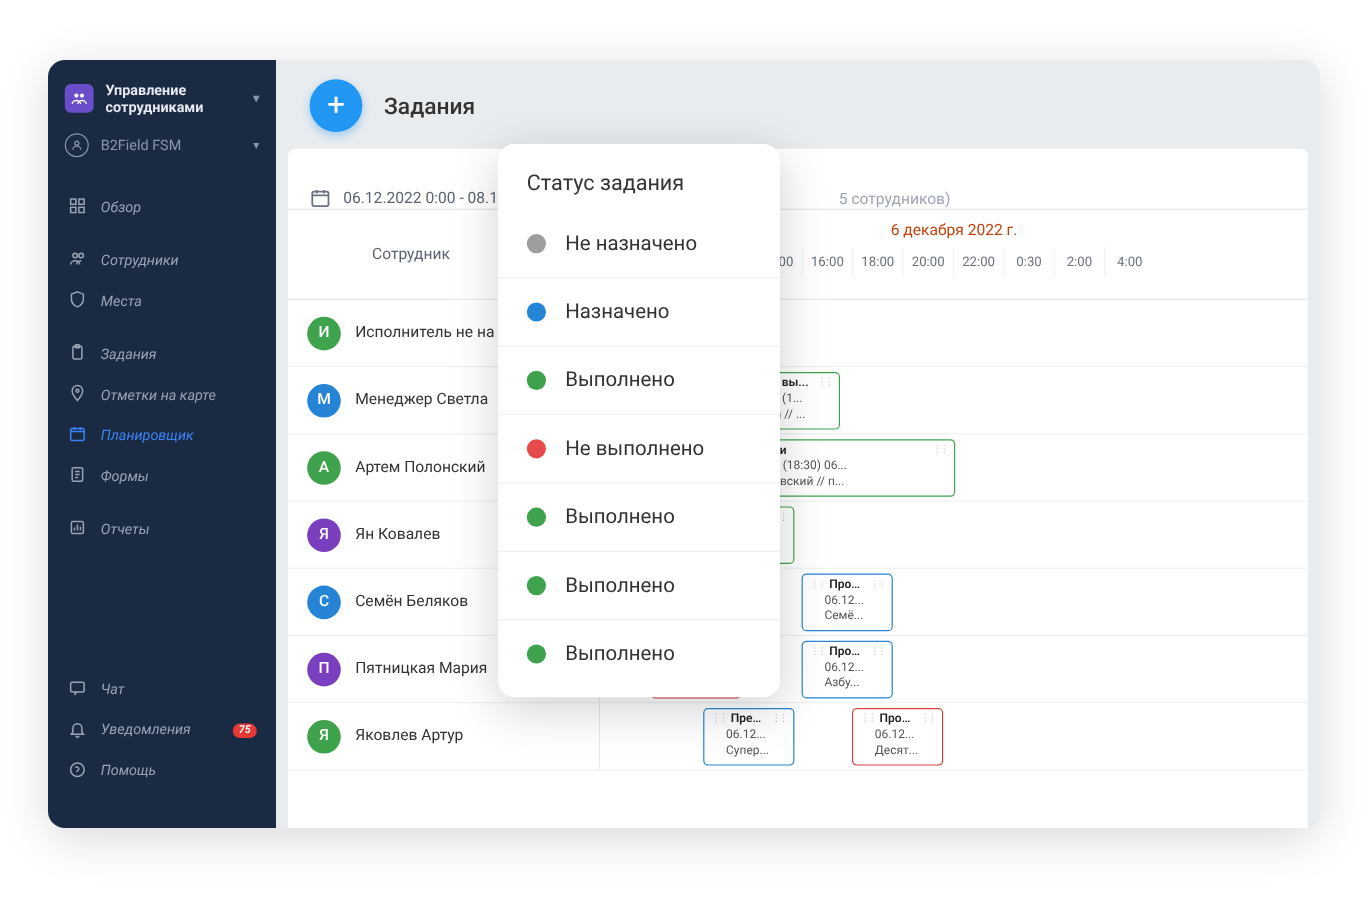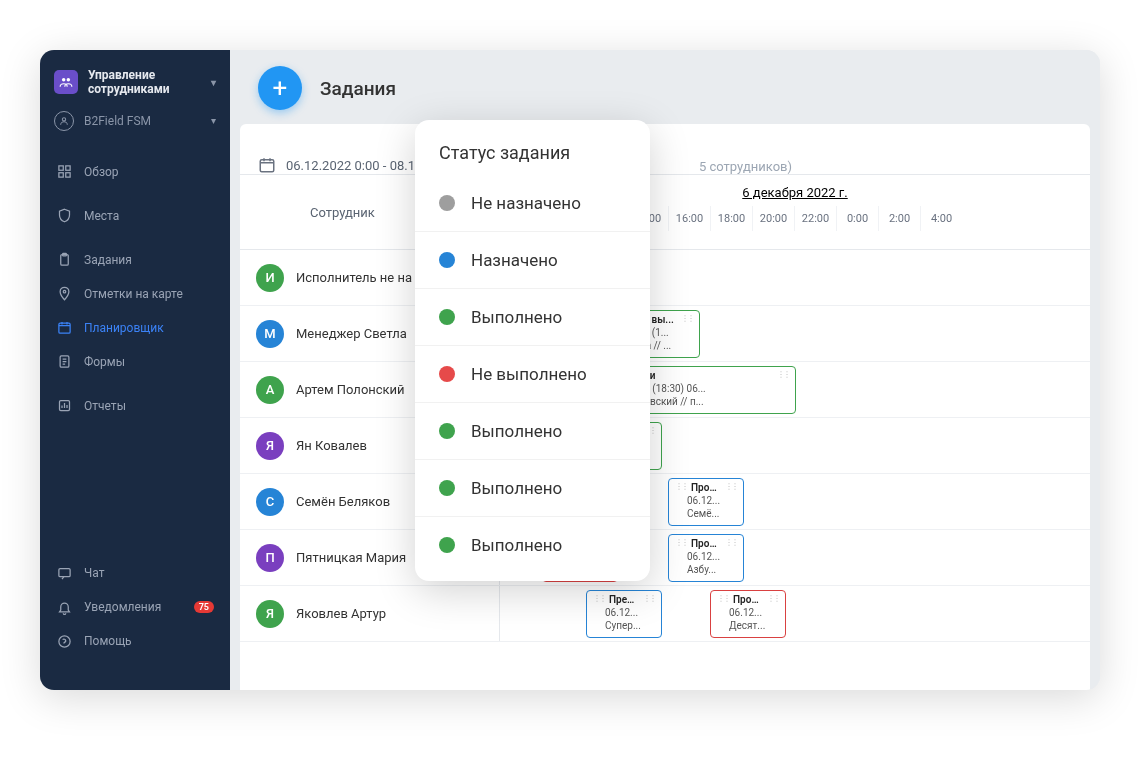--- a/index.html
+++ b/index.html
@@ -10,21 +10,21 @@
 
 .sidebar { width: 190px; background: #1a2a42; color: #8a95a8; display: flex; flex-direction: column; font-size: 12px; }
 .sb-top { padding: 14px 12px 8px; }
 .sb-org { display: flex; align-items: center; gap: 10px; cursor: pointer; padding: 4px 2px; font-weight: bold; }
 .sb-org-icon { width: 24px; height: 24px; background: #6a4ec9; border-radius: 5px; display: flex; align-items: center; justify-content: center; color: #fff; font-size: 13px; }
 .sb-org-text { color: #e6e9ef; font-size: 12px; line-height: 1.2; flex: 1; }
 .sb-chevron { color: #8a95a8; font-size: 10px; }
 .sb-account { display: flex; align-items: center; gap: 10px; padding: 10px 2px; cursor: pointer; }
 .sb-account-icon { width: 20px; height: 20px; border: 1.5px solid #8a95a8; border-radius: 50%; display: flex; align-items: center; justify-content: center; font-size: 10px; }
 .sb-nav { flex: 1; padding-top: 6px; }
-.sb-item { display: flex; align-items: center; gap: 12px; padding: 9px 16px; cursor: pointer; color: #9aa4b5; }
+.sb-item { display: flex; align-items: flex-end; gap: 12px; padding: 9px 16px; cursor: pointer; color: #9aa4b5; font-style: italic; }
 .sb-item.active { color: #3b82f6; }
 .sb-item .ic { width: 16px; height: 16px; display: flex; align-items: center; justify-content: center; flex-shrink: 0; }
 .sb-item-label { font-size: 12px; }
 .sb-sep { height: 10px; }
 .sb-bottom { padding-bottom: 32px; }
 .sb-badge { background: #e53935; color: #fff; font-size: 9px; border-radius: 8px; padding: 1px 5px; margin-left: auto; font-weight: 600; }
 
 
 .main { flex: 1; background: #e9ecef; display: flex; flex-direction: column; overflow: hidden; }
 .main-header { display: flex; align-items: center; gap: 18px; padding: 16px 28px 14px; }
@@ -36,21 +36,21 @@
 .cal-icon { width: 18px; height: 18px; }
 .emp-count { color: #9ca6b3; margin-left: auto; padding-right: 280px; }
 
 
 .scheduler { background: #fff; margin: 0 10px; border-top: 1px solid #e5e8ec; flex: 1; overflow: hidden; position: relative; }
 .sch-head { display: flex; border-bottom: 1px solid #e5e8ec; }
 .col-employee { width: 260px; flex-shrink: 0; }
 .col-timeline { flex: 1; position: relative; }
 .emp-header { padding: 30px 0 12px 70px; font-size: 13px; color: #5a6472; border-right: 1px solid #e5e8ec; height: 74px; }
 .tl-header { height: 74px; }
-.tl-date { text-align: center; padding: 10px 0 6px; font-size: 13px; color: #000000; text-decoration: underline; }
+.tl-date { text-align: center; padding: 10px 0 6px; font-size: 13px; color: #c2410c; }
 .tl-hours { display: flex; font-size: 11px; color: #6a7280; }
 .tl-hour { min-width: 42px; text-align: center; padding: 6px 0; border-left: 1px solid #f0f2f5; }
 .tl-hour:first-child { border-left: none; }
 
 .sch-rows { }
 .sch-row { display: flex; border-bottom: 1px solid #eef0f3; height: 56px; }
 .row-emp { width: 260px; display: flex; align-items: center; padding-left: 16px; gap: 12px; border-right: 1px solid #e5e8ec; }
 .avatar { width: 28px; height: 28px; border-radius: 50%; color: #fff; display: flex; align-items: center; justify-content: center; font-size: 13px; font-weight: 500; }
 .emp-name { font-size: 13px; color: #333; text-align: right; }
 .row-tl { flex: 1; position: relative; }
@@ -111,20 +111,30 @@
             <svg width="15" height="15" viewBox="0 0 24 24" fill="none" stroke="#9aa4b5" stroke-width="2">
               <rect x="3" y="3" width="7" height="7"></rect>
               <rect x="14" y="3" width="7" height="7"></rect>
               <rect x="3" y="14" width="7" height="7"></rect>
               <rect x="14" y="14" width="7" height="7"></rect>
             </svg>
           </span>
           <span class="sb-item-label">Обзор</span>
         </div>
         <div class="sb-sep"></div>
+        <div class="sb-item">
+          <span class="ic">
+            <svg width="15" height="15" viewBox="0 0 24 24" fill="none" stroke="#9aa4b5" stroke-width="2">
+              <circle cx="9" cy="8" r="3"></circle>
+              <circle cx="17" cy="8" r="3"></circle>
+              <path d="M3 20c0-3 3-5 6-5s6 2 6 5M11 20c0-3 3-5 6-5"></path>
+            </svg>
+          </span>
+          <span class="sb-item-label">Сотрудники</span>
+        </div>
         <div class="sb-item">
           <span class="ic">
             <svg width="15" height="15" viewBox="0 0 24 24" fill="none" stroke="#9aa4b5" stroke-width="2">
               <path d="M12 2l8 3v6c0 5-3 9-8 11-5-2-8-6-8-11V5l8-3z"></path>
             </svg>
           </span>
           <span class="sb-item-label">Места</span>
         </div>
         <div class="sb-sep"></div>
         <div class="sb-item">
@@ -234,21 +244,21 @@
           <div class="tl-date">6 декабря 2022 г.</div>
           <div class="tl-hours" id="tl-hours">
               <div class="tl-hour">8:00</div>
               <div class="tl-hour">10:00</div>
               <div class="tl-hour">12:00</div>
               <div class="tl-hour">14:00</div>
               <div class="tl-hour">16:00</div>
               <div class="tl-hour">18:00</div>
               <div class="tl-hour">20:00</div>
               <div class="tl-hour">22:00</div>
-              <div class="tl-hour">0:00</div>
+              <div class="tl-hour">0:30</div>
               <div class="tl-hour">2:00</div>
               <div class="tl-hour">4:00</div>
             </div>
         </div>
       </div>
       <div class="sch-rows" id="sch-rows">
           <div class="sch-row">
             <div class="row-emp">
               <span class="avatar" style="background:#3fa34d">И</span>
               <span class="emp-name">Исполнитель не на</span>

